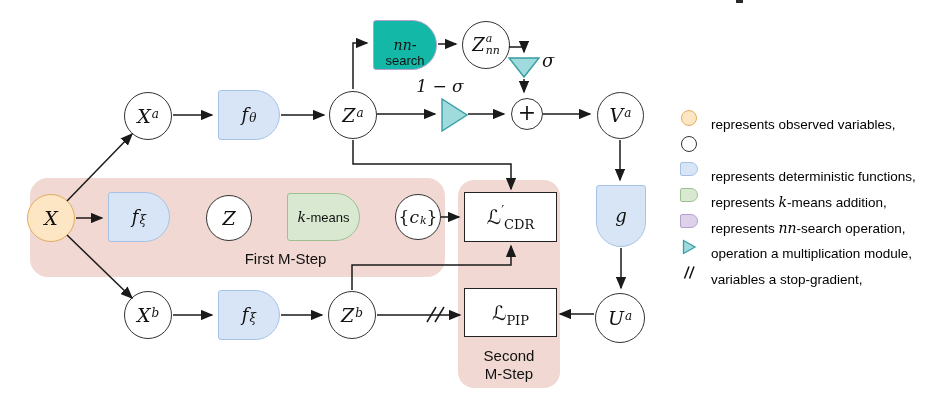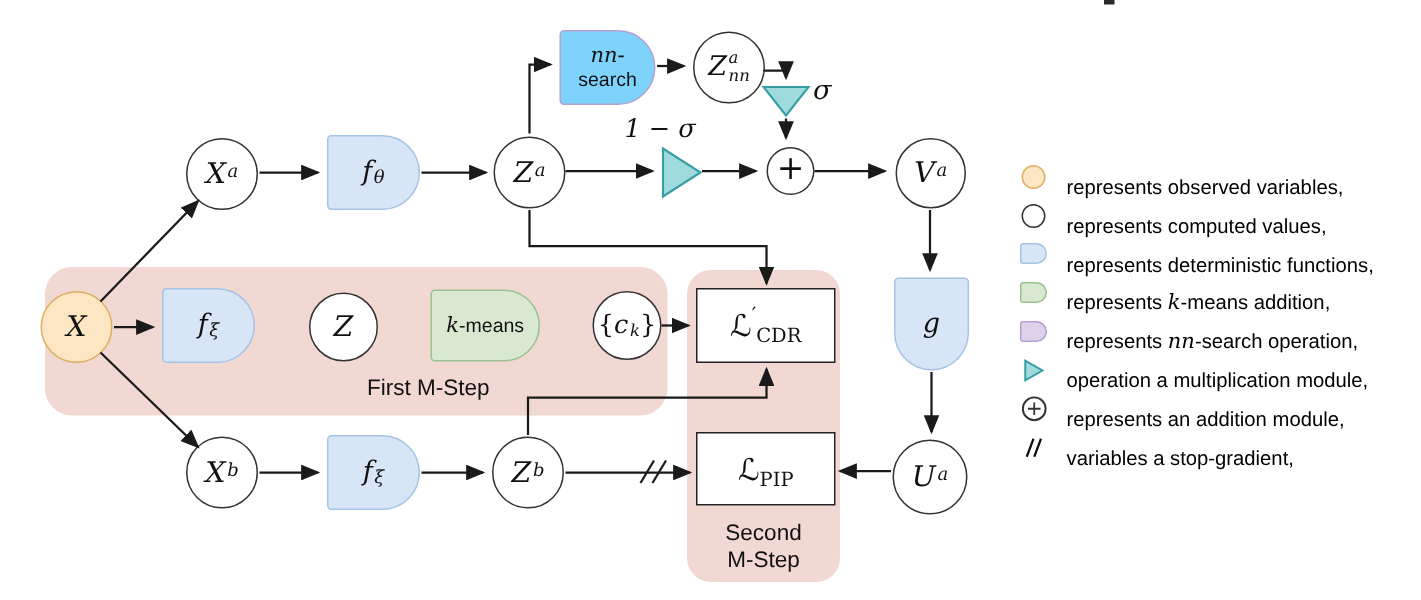--- a/index.html
+++ b/index.html
@@ -11,21 +11,21 @@
                   font-size:15px; color:#111; text-align:center; line-height:1.22; }
 
   .circle { position:absolute; box-sizing:border-box; border:1.4px solid #333; border-radius:50%;
             background:#fff; display:flex; align-items:center; justify-content:center; z-index:2; }
   .circle.observed { background:#fde6c4; border-color:#dfae60; }
 
   .dblock { position:absolute; box-sizing:border-box; border:1.4px solid #a6c3e6; background:#d8e5f6;
             display:flex; align-items:center; justify-content:center; z-index:2;
             border-radius:3px 25px 25px 3px; }
   .dblock.green  { background:#d9e9d1; border-color:#9cc191; border-radius:3px 24px 24px 3px; }
-  .dblock.purple { background:#7dd3fc; border-color:#b4a1d1; }
+  .dblock.purple { background:#14b8a6; border-color:#b4a1d1;align-items:flex-end; }
   .dblock.down   { border-radius:3px 3px 25px 25px; }
 
   .costbox { position:absolute; box-sizing:border-box; background:#fff; border:1.5px solid #222;
              display:flex; align-items:center; justify-content:center; z-index:2; }
 
   .m { font-style:italic; font-size:19px; line-height:1; display:flex; align-items:center; }
   .m .sup { font-size:12px; align-self:flex-start; margin-top:1px; margin-left:1px; }
   .m .sub { font-size:12px; align-self:flex-end; margin-bottom:0px; margin-left:1px; }
   .m .stack { display:flex; flex-direction:column; font-size:11px; line-height:1.05; margin-left:1px; }
   .m .brace { font-style:normal; font-size:17px; }
@@ -227,21 +227,20 @@
     <div class="lrow">
       <span class="licon">
           <span class="ic-circle orange"></span>
         </span>
       <span class="ltext"><span>represents observed variables,</span></span>
     </div>
     <div class="lrow">
       <span class="licon">
           <span class="ic-circle"></span>
         </span>
-      <span class="ltext"><span>represents computed values,</span></span>
     </div>
     <div class="lrow">
       <span class="licon">
           <span class="ic-d"></span>
         </span>
       <span class="ltext"><span>represents deterministic functions,</span></span>
     </div>
     <div class="lrow">
       <span class="licon">
           <span class="ic-d green"></span>
@@ -257,29 +256,20 @@
     <div class="lrow">
       <span class="licon">
         <svg width="15" height="16">
           <polygon points="1.5,1.5 1.5,14.5 13,8" fill="#9fdbdd" stroke="#379da4" stroke-width="1.3"></polygon>
         </svg>
       </span>
       <span class="ltext"><span>operation a multiplication module,</span></span>
     </div>
     <div class="lrow">
       <span class="licon">
-        <svg width="17" height="17">
-          <circle cx="8.5" cy="8.5" r="7.6" fill="#fff" stroke="#333" stroke-width="1.3"></circle>
-          <path d="M4.3,8.5 H12.7 M8.5,4.3 V12.7" stroke="#333" stroke-width="1.2" fill="none"></path>
-        </svg>
-      </span>
-      <span class="ltext"><span>represents an addition module,</span></span>
-    </div>
-    <div class="lrow">
-      <span class="licon">
         <svg width="13" height="15">
           <path d="M1.5,13.5 L6,1.5 M6.5,13.5 L11,1.5" stroke="#111" stroke-width="1.5" fill="none"></path>
         </svg>
       </span>
       <span class="ltext"><span>variables a stop-gradient,</span></span>
     </div>
   </div>
 
 </div>
 

